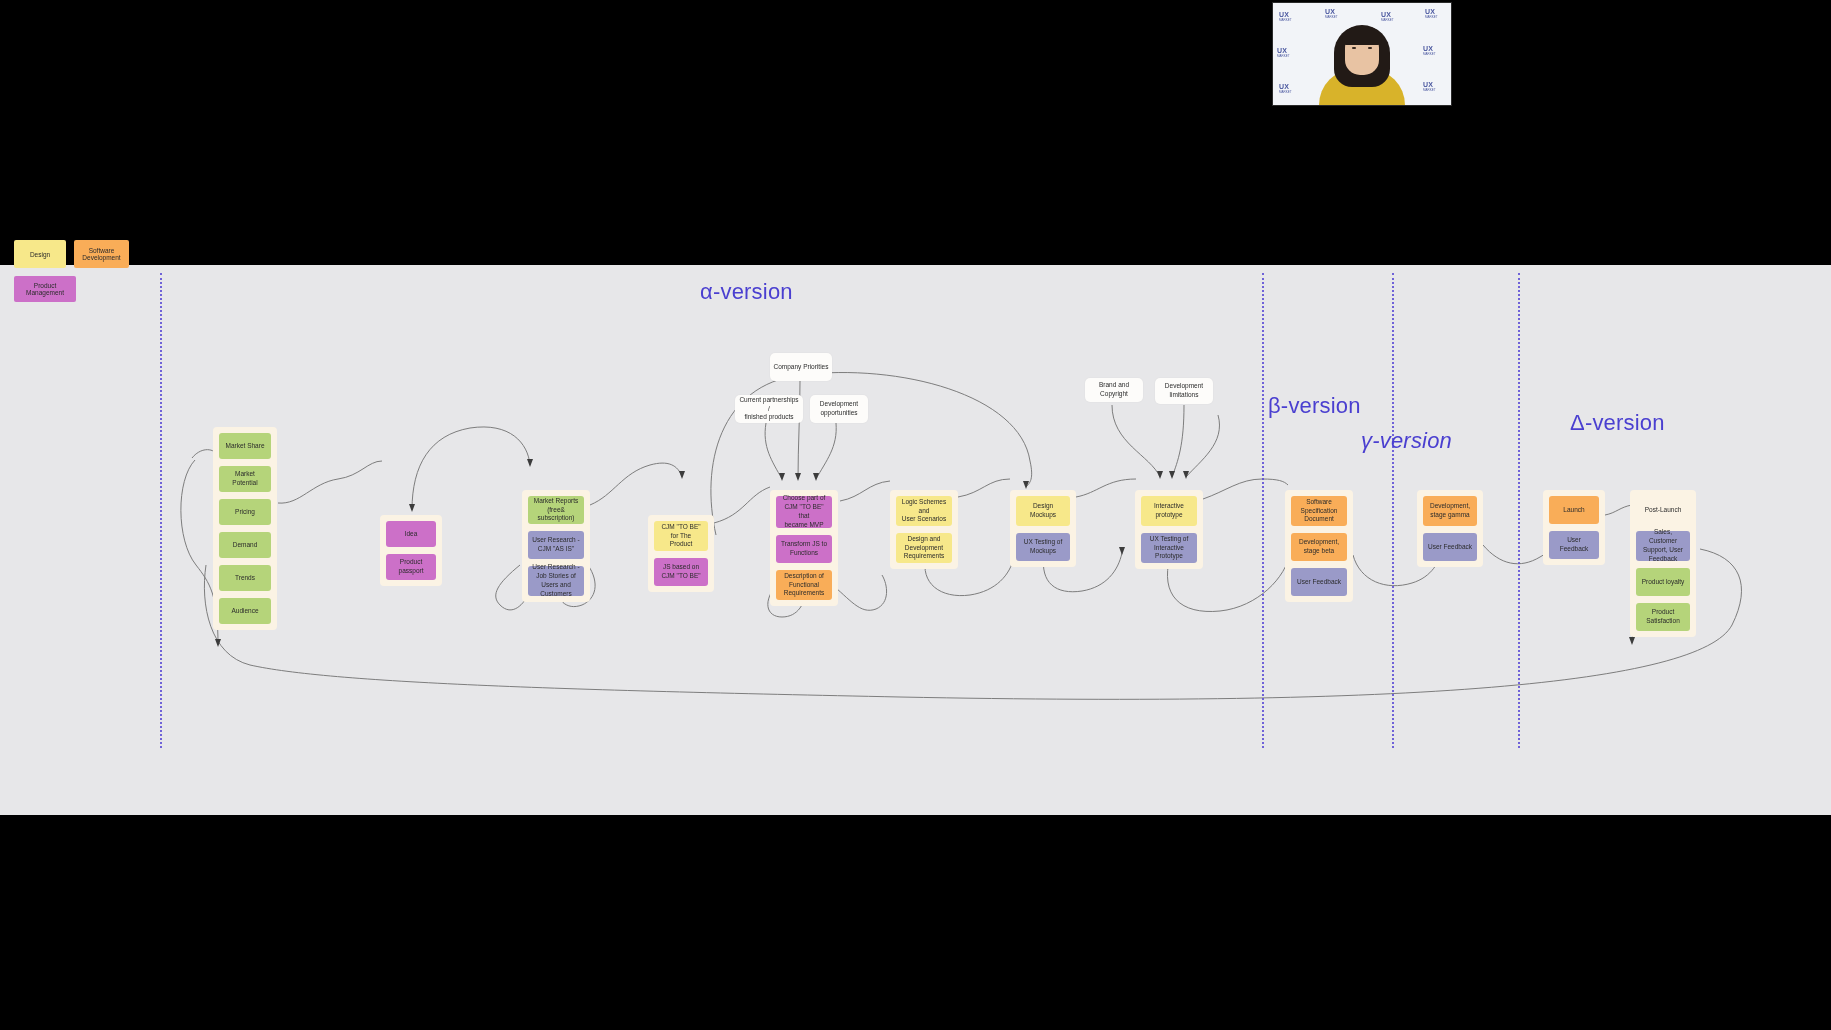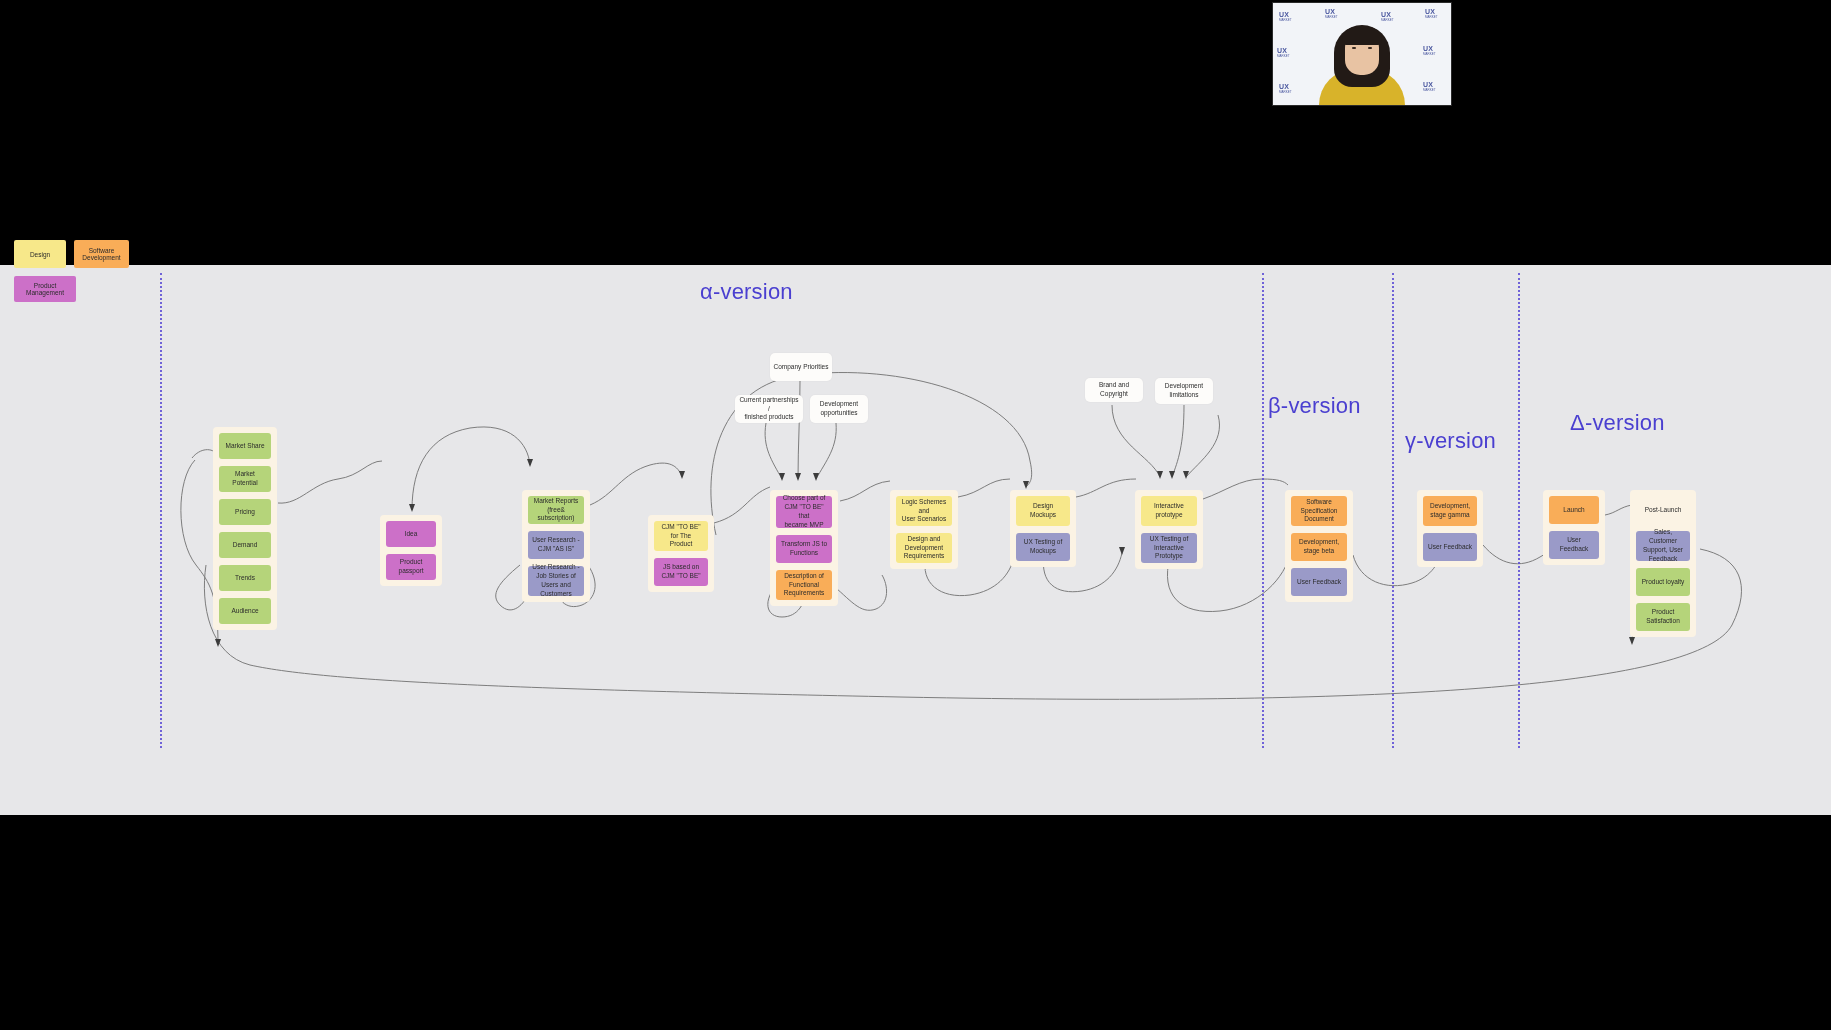--- a/index.html
+++ b/index.html
@@ -200,21 +200,21 @@
       </g>
     </svg>
 
     <div class="phase-divider" style="left:160px;"></div>
     <div class="phase-divider" style="left:1262px;"></div>
     <div class="phase-divider" style="left:1392px;"></div>
     <div class="phase-divider" style="left:1518px;"></div>
 
     <div class="phase-title" style="left:700px; top:14px;">α-version</div>
     <div class="phase-title" style="left:1268px; top:128px;">β-version</div>
-    <div class="phase-title" style="left:1405px; top:163px;">γ-version</div>
+    <div class="phase-title" style="left:1361px; top:163px;font-style:italic;">γ-version</div>
     <div class="phase-title" style="left:1570px; top:145px;">Δ-version</div>
 
     <div id="groups-host">
         <div class="group" style="left: 213px; top: 162px; width: 64px;">
           <div class="node n-green" style="height: 26px;">Market Share</div>
           <div class="node n-green" style="height: 26px;">Market Potential</div>
           <div class="node n-green" style="height: 26px;">Pricing</div>
           <div class="node n-green" style="height: 26px;">Demand</div>
           <div class="node n-green" style="height: 26px;">Trends</div>
           <div class="node n-green" style="height: 26px;">Audience</div>

